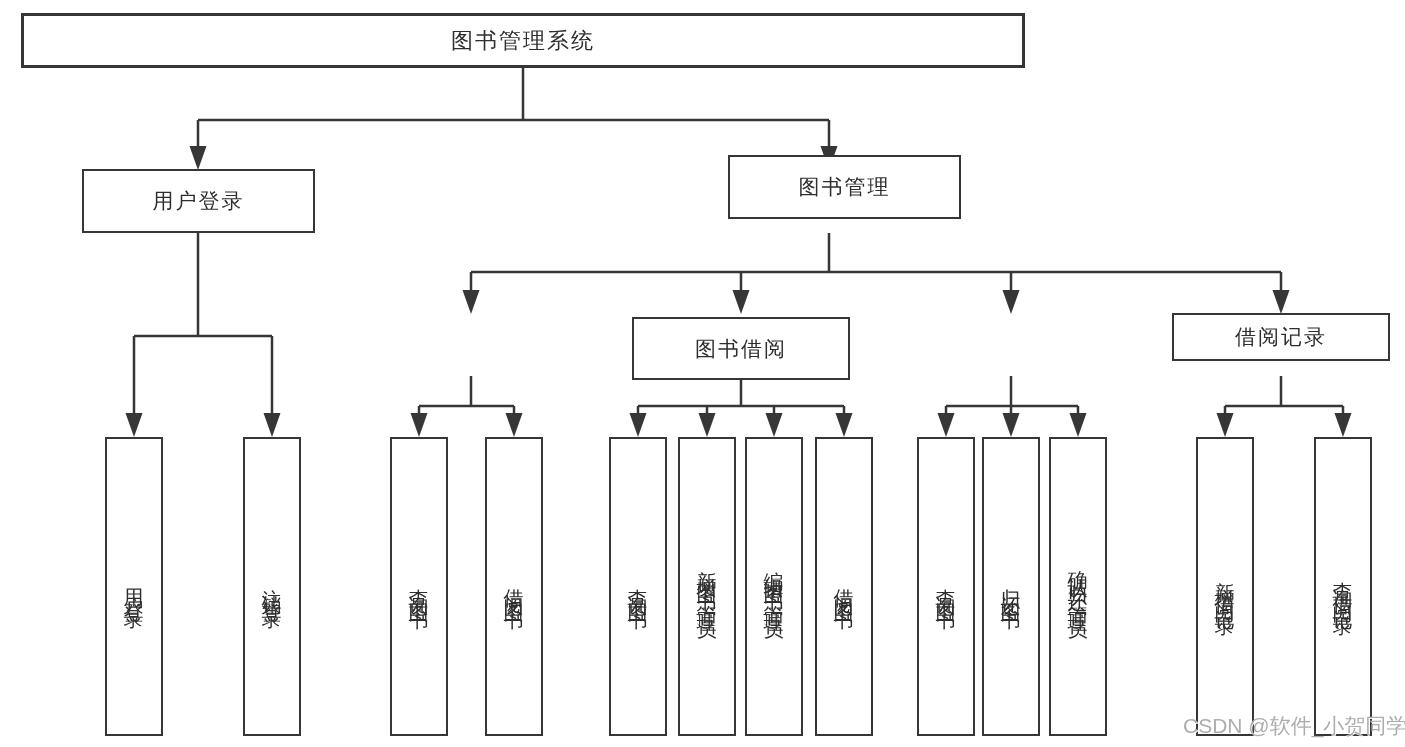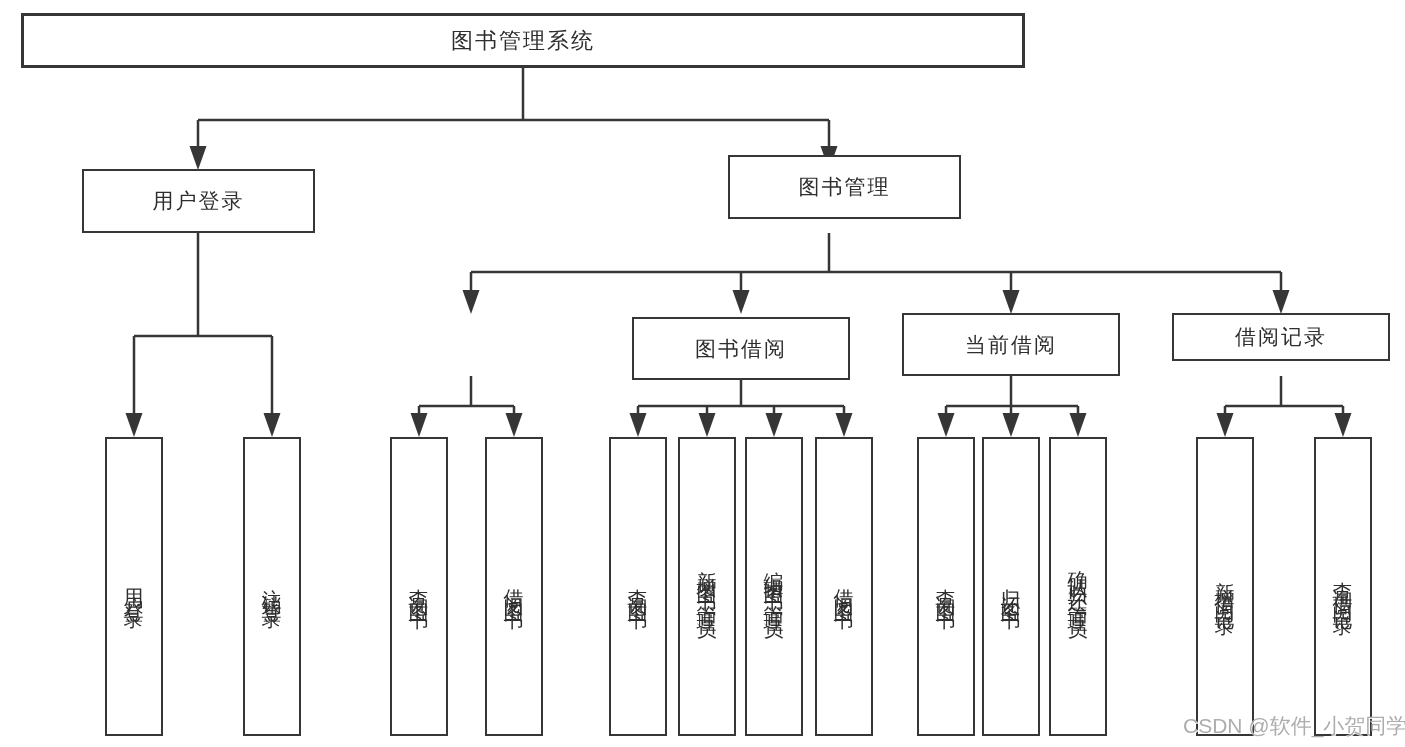--- a/index.html
+++ b/index.html
@@ -83,23 +83,20 @@
   <div class="node node-l2" style="left:82px;top:169px;width:233px;height:64px;">
     <span class="h-label">用户登录</span>
   </div>
   <div class="node node-l2" style="left:712px;top:155px;width:233px;height:64px;margin-left:16px;">
     <span class="h-label">图书管理</span>
   </div>
 
   <div class="node node-l3" style="left:632px;top:317px;width:218px;height:63px;align-items:center;">
     <span class="h-label">图书借阅</span>
   </div>
-  <div class="node node-l3" style="left:902px;top:313px;width:218px;height:63px;">
-    <span class="h-label">当前借阅</span>
-  </div>
   <div class="node node-l3" style="left:1172px;top:313px;width:218px;height:48px;">
     <span class="h-label">借阅记录</span>
   </div>
 
   <div class="node leaf" style="left:105px;">
     <span class="v-label">用户登录</span>
   </div>
   <div class="node leaf" style="left:243px;">
     <span class="v-label">注销登录</span>
   </div>

